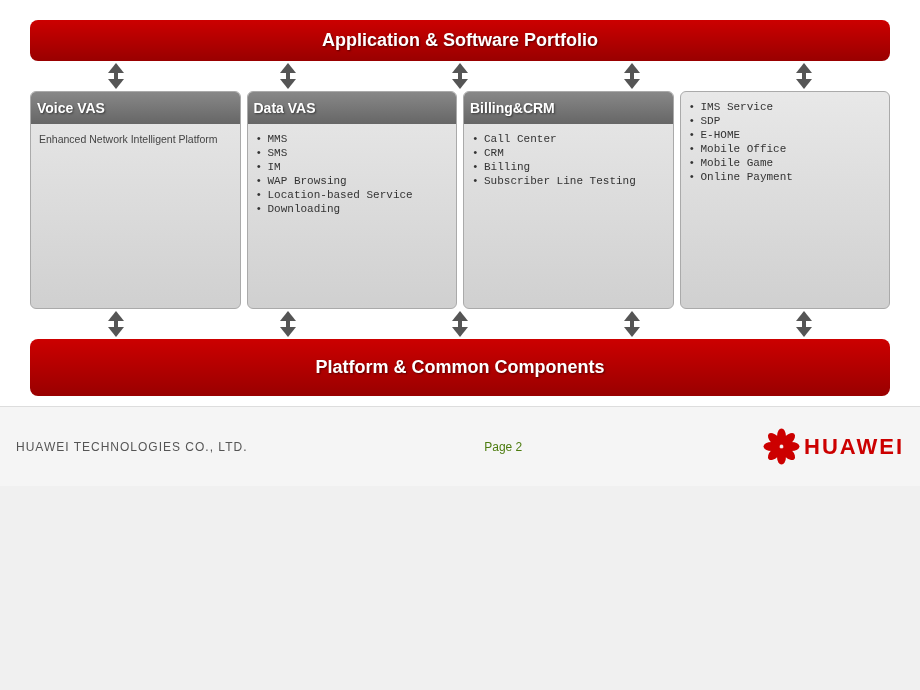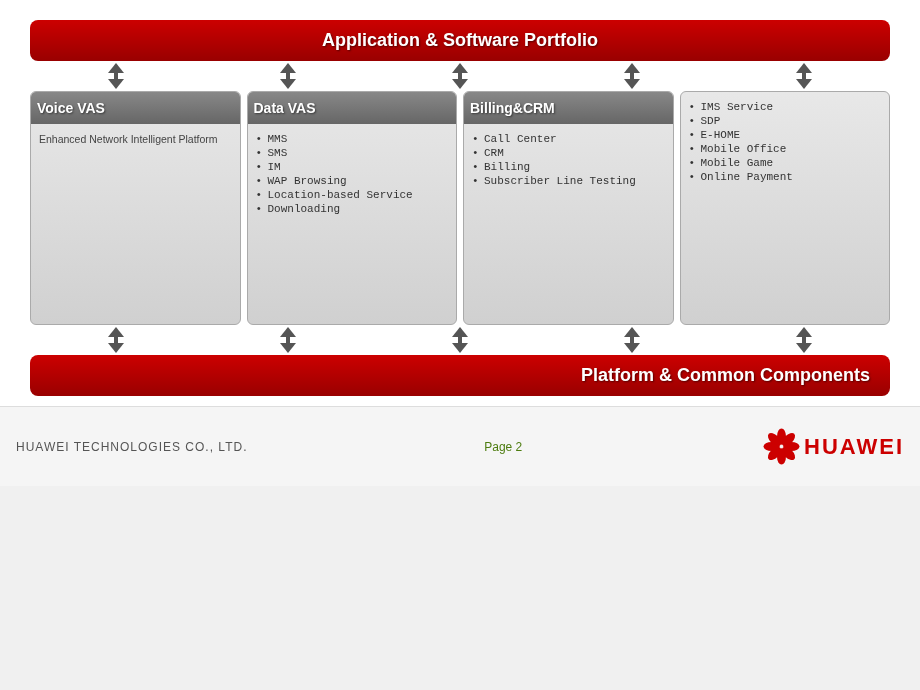--- a/index.html
+++ b/index.html
@@ -121,22 +121,22 @@
     .column-body .sub-text {
       font-size: 10.5px;
       color: #444;
       margin-bottom: 0;
       line-height: 1.4;
     }
     
     .bottom-banner {
       background: linear-gradient(to bottom, #cc0000, #990000);
       border-radius: 8px;
-      padding: 10px 20px;
-      text-align: right;
+      padding: 18px 20px;
+      text-align: center;
       color: white;
       font-size: 18px;
       font-weight: bold;
       text-shadow: 1px 1px 2px rgba(0,0,0,0.5);
     }
     
     .footer {
       height: 80px;
       background: #f5f5f5;
       border-top: 1px solid #ddd;

